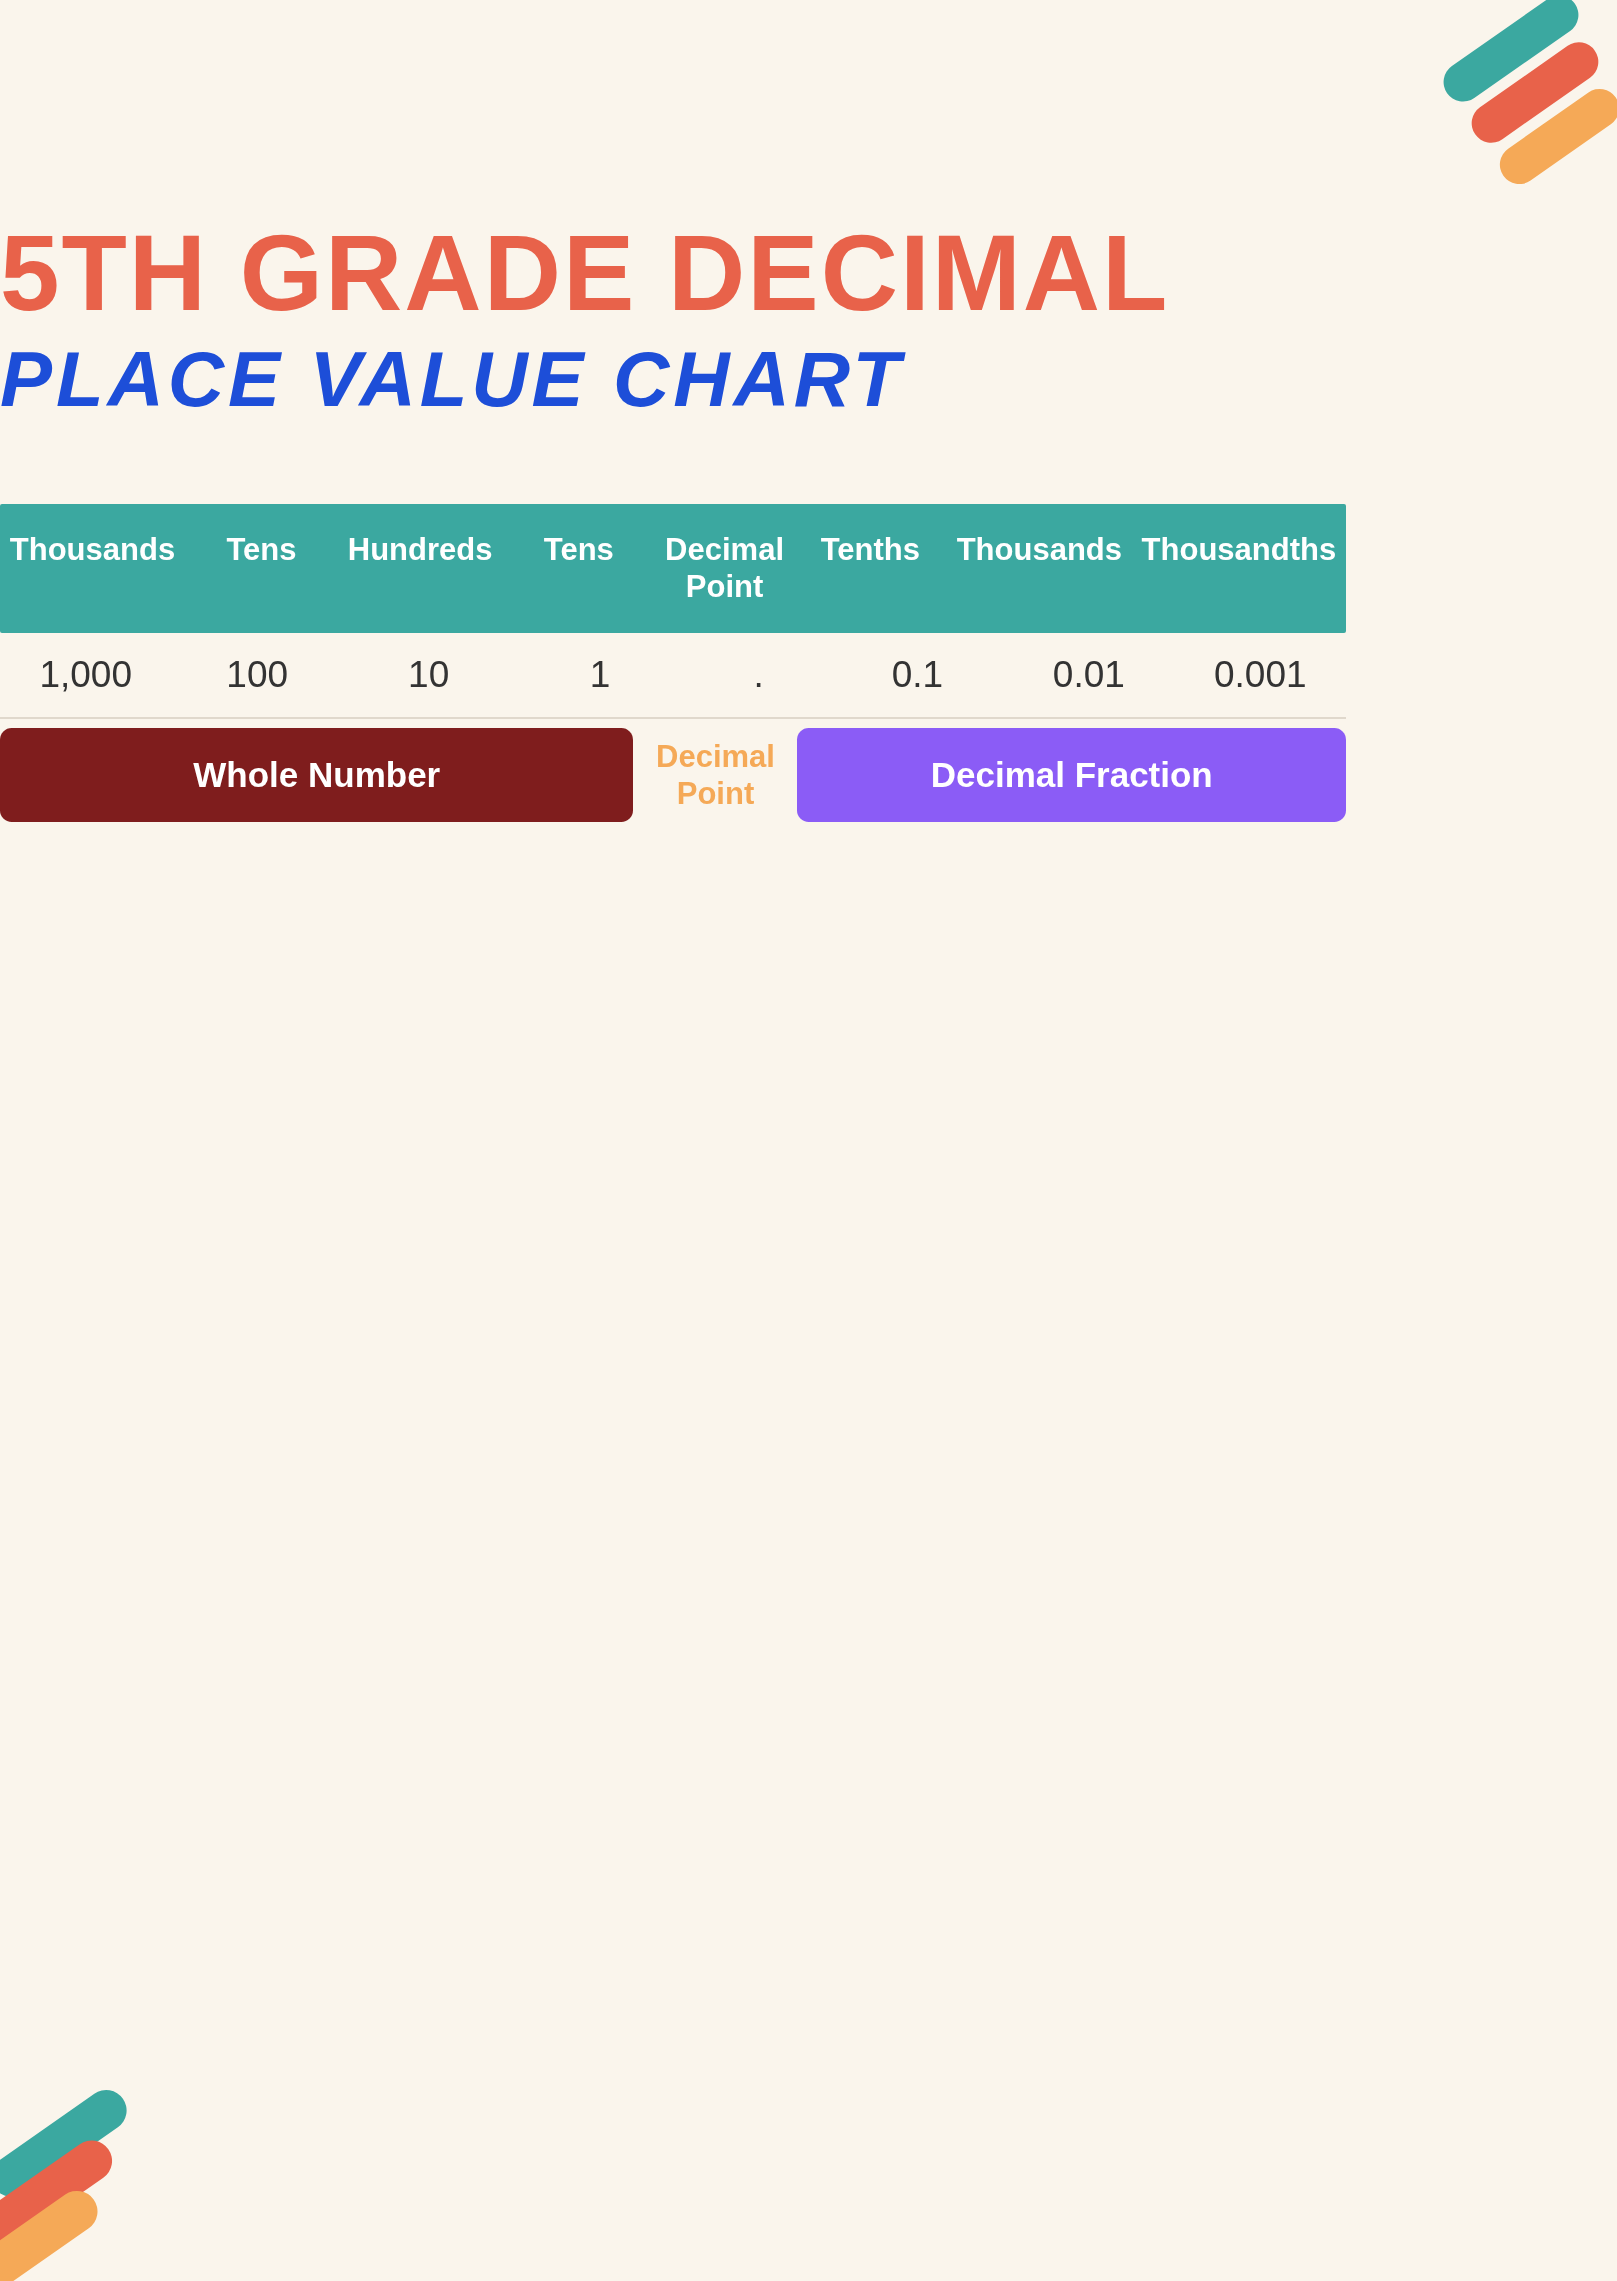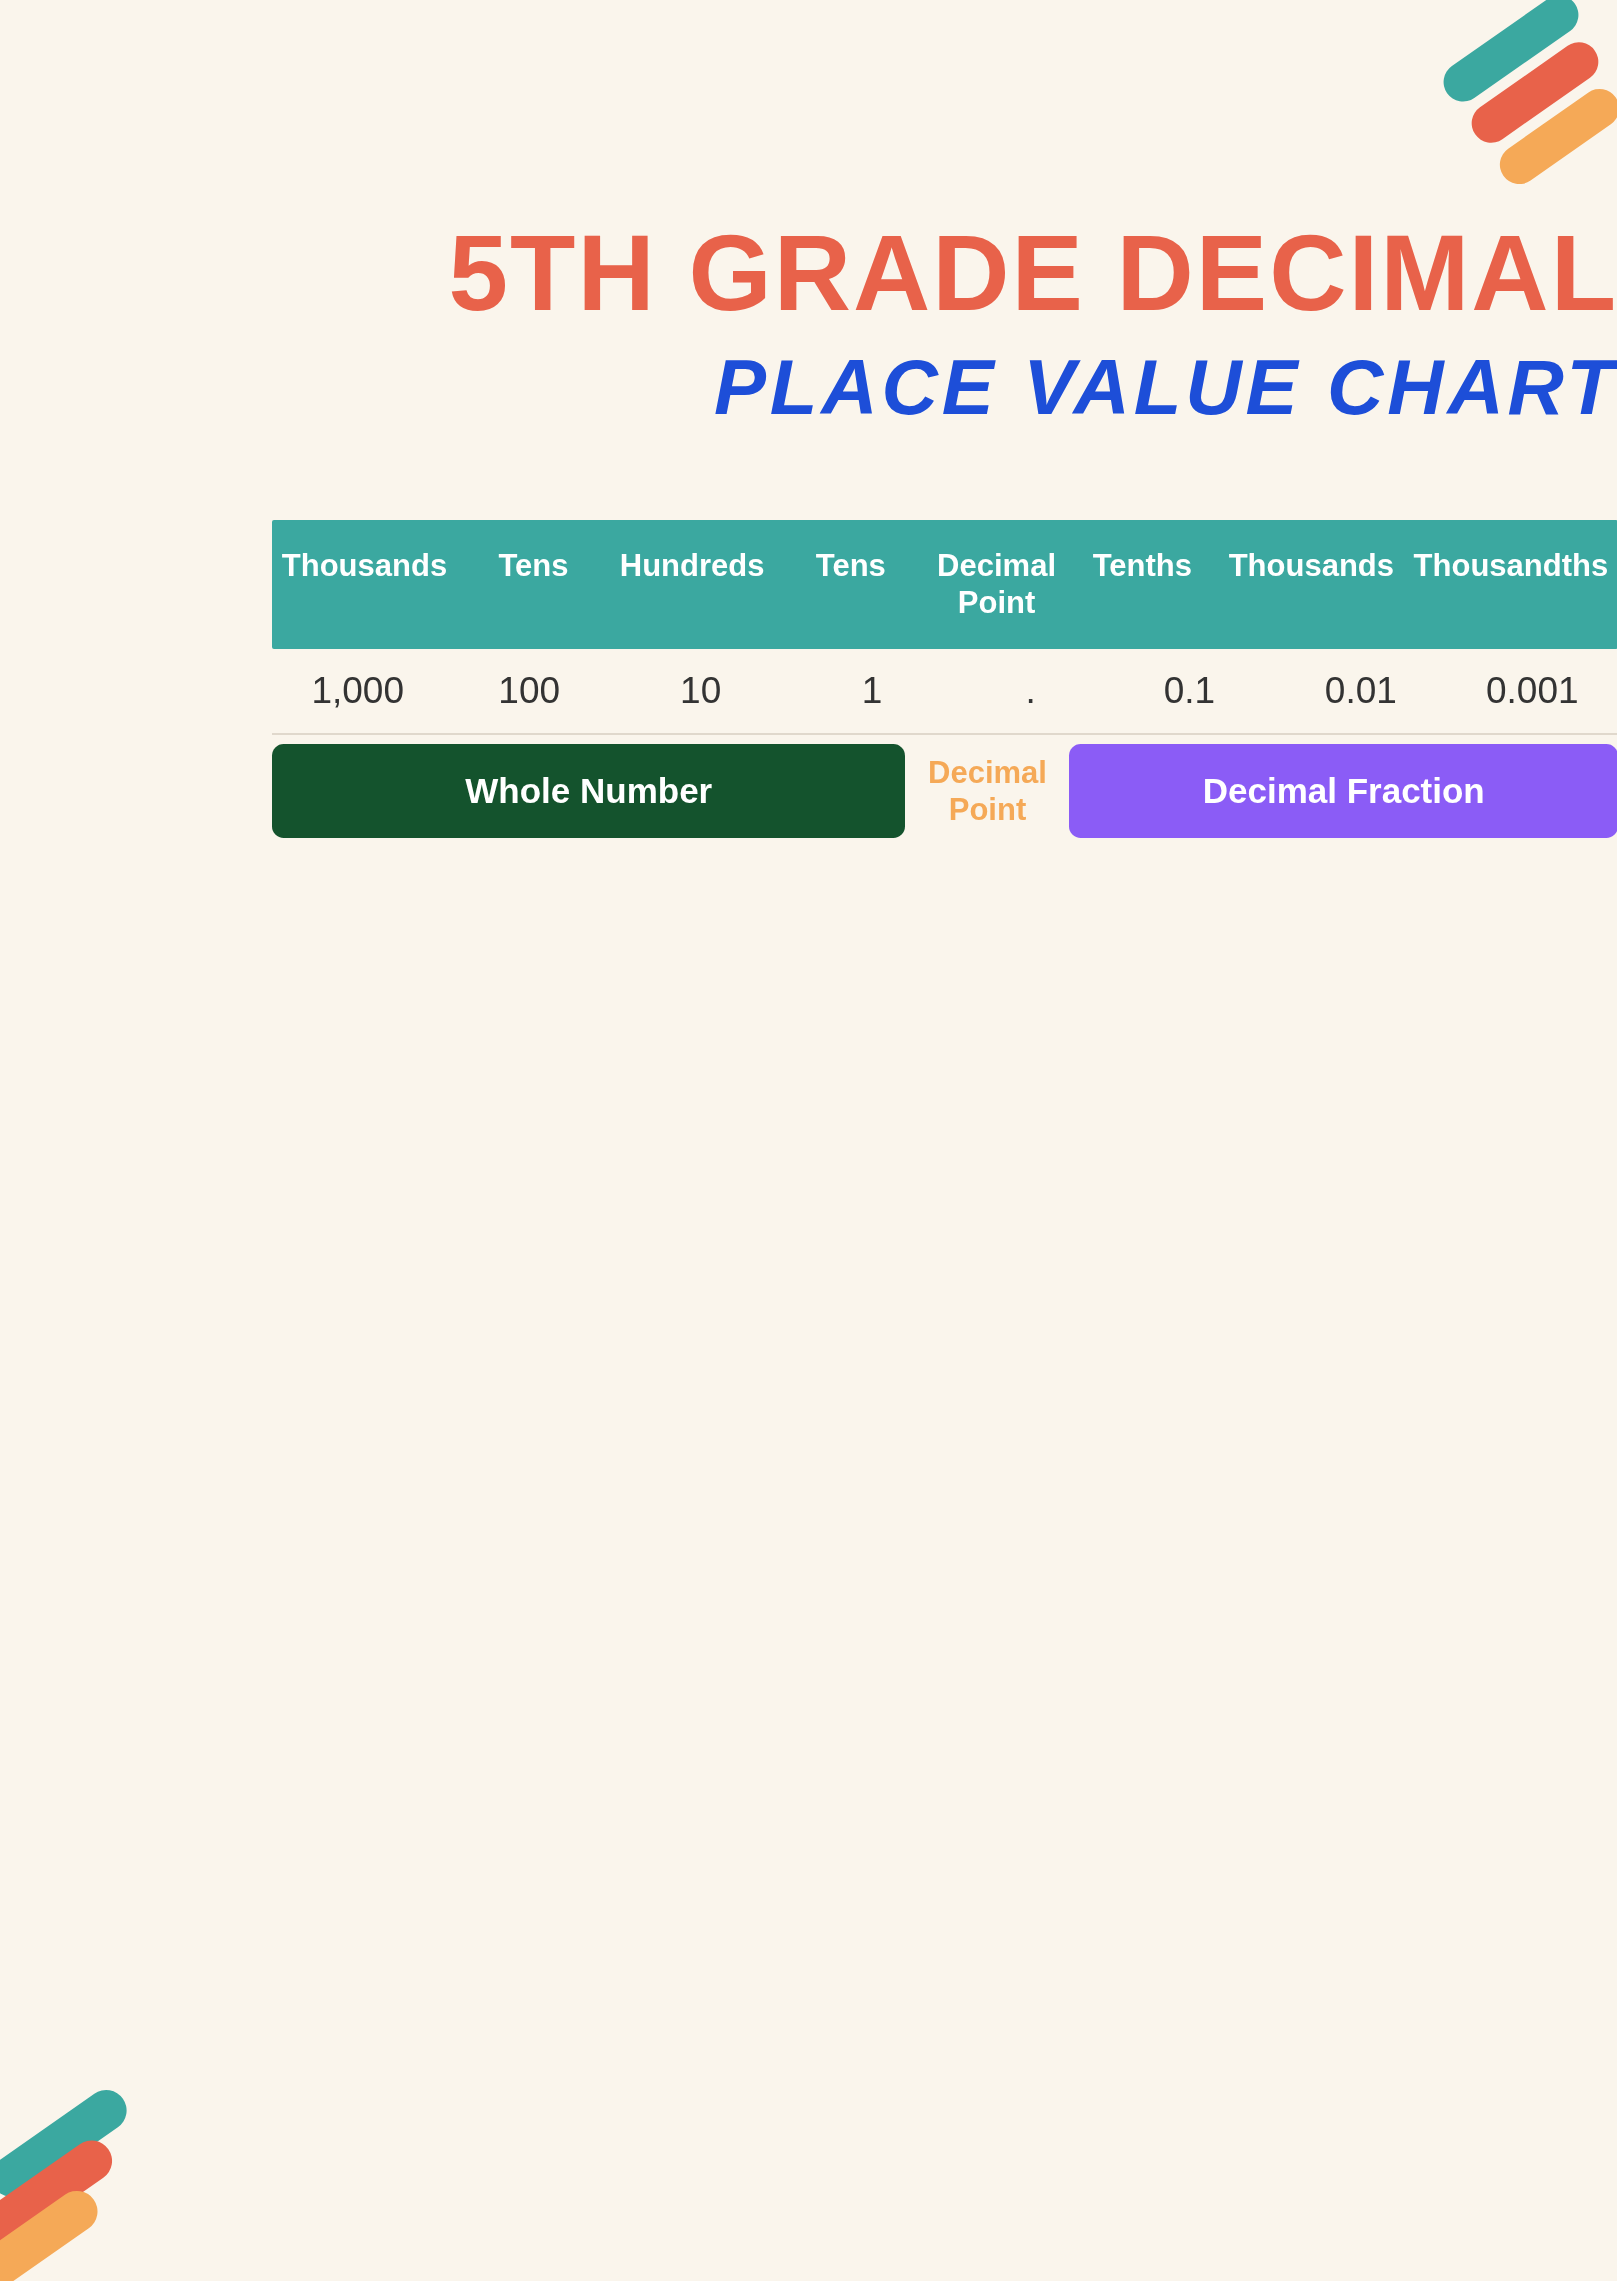--- a/index.html
+++ b/index.html
@@ -85,23 +85,22 @@
       left: -39px;
       transform: rotate(-35deg);
     }
 
     
     .main-content {
       position: relative;
       z-index: 10;
       display: flex;
       flex-direction: column;
-      align-items: flex-end;
+      align-items: flex-start;
       padding-top: 215px;
-      gap: 8px;
     }
 
     .title-line1 {
       font-size: 107px;
       font-weight: 900;
       color: #E8624A;
       text-transform: uppercase;
       letter-spacing: 2px;
       line-height: 1.1;
     }
@@ -168,21 +167,21 @@
     
     .labels-row {
       display: flex;
       align-items: stretch;
       margin-top: 9.8px;
       gap: 0;
     }
 
     .label-whole {
       flex: 3.5;
-      background-color: #14532d;
+      background-color: #7f1d1d;
       border-radius: 11.7px;
       padding: 27px 19.5px;
       text-align: center;
       color: white;
       font-size: 35px;
       font-weight: 700;
     }
 
     .label-decimal-point {
       flex: 0.85;

